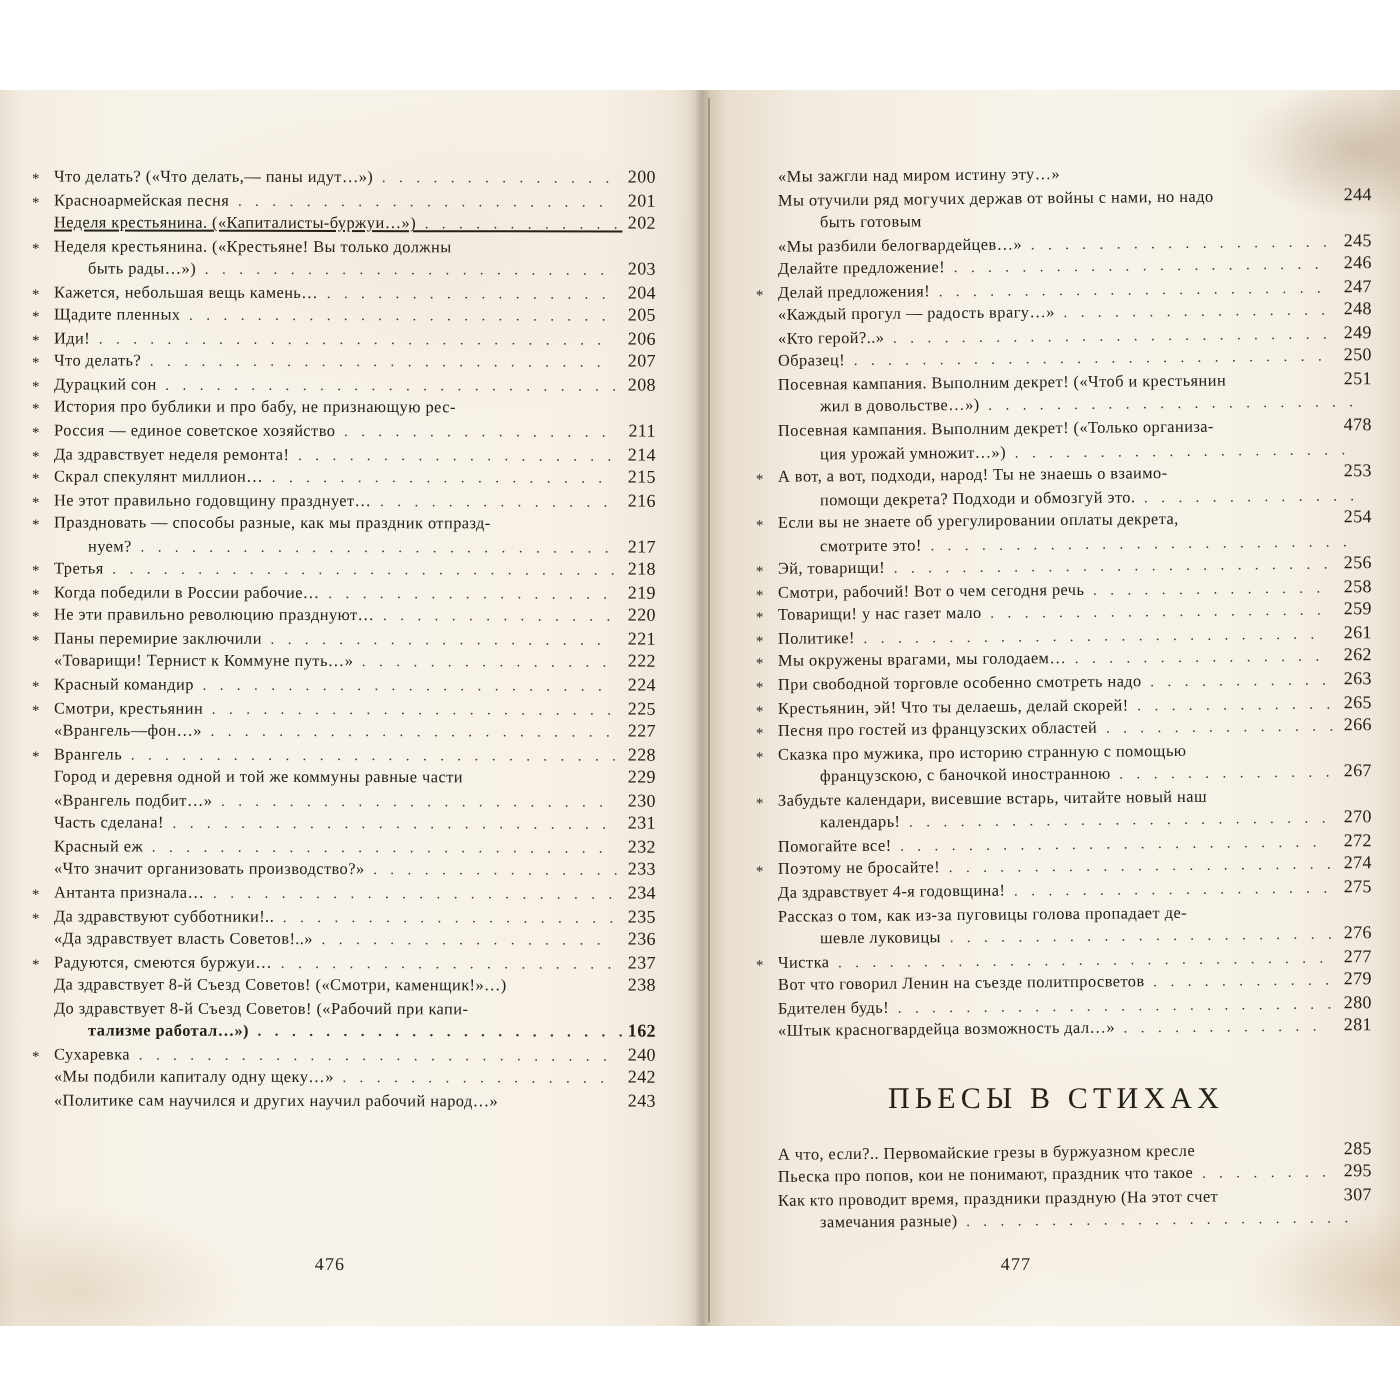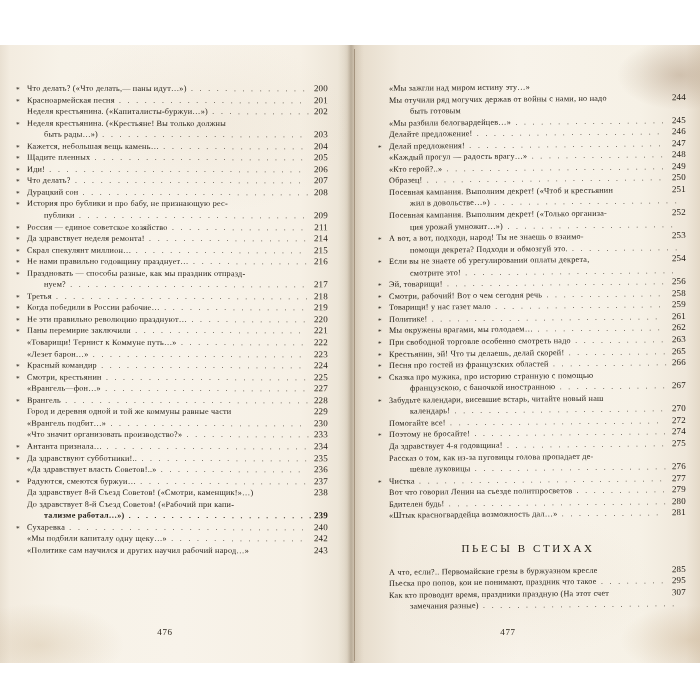--- a/index.html
+++ b/index.html
@@ -128,21 +128,21 @@
     padding-left: 30px;
   }
   .entry.cont-r {
     padding-left: 34px;
   }
   
   .pg-first .pg { top: 0; }
 
   .section-head {
     text-align: center;
-    font-size: 11px;
+    font-size: 15px;
     letter-spacing: 2.6px;
     margin: 20px 0 13px 0;
     padding-right: 6px;
     color: #241f17;
   }
   .folio {
     position: absolute;
     bottom: 26px;
     left: 0; right: 0;
     text-align: center;
@@ -160,77 +160,77 @@
 <body>
 
 <div id="root">
 
   <div id="spread">
 
     <div class="page left">
       <div class="toc" id="left-toc">
           <div class="entry pg-first" style="transform: rotate(0.12deg);"><span class="star">*</span><span class="title">Что делать? («Что делать,— паны идут…»)</span><span class="dots"> . . . . . . . . . . . . . . </span><span class="pg">200</span></div>
           <div class="entry pg-first" style="transform: rotate(0.12deg);"><span class="star">*</span><span class="title">Красноармейская песня</span><span class="dots"> . . . . . . . . . . . . . . . . . . . . . . </span><span class="pg">201</span></div>
-          <div class="entry pg-first" style="transform: rotate(0.12deg);"><span class="title">Неделя крестьянина. («Капиталисты-буржуи…»)</span><span class="dots"> . . . . . . . . . . . . </span><span class="pg">202</span></div>
+          <div class="entry pg-first" style="transform: rotate(0.12deg); text-decoration: underline;"><span class="title">Неделя крестьянина. («Капиталисты-буржуи…»)</span><span class="dots"> . . . . . . . . . . . . </span><span class="pg">202</span></div>
           <div class="entry pg-second" style="transform: rotate(0.12deg);"><span class="star">*</span><span class="title">Неделя крестьянина. («Крестьяне! Вы только должны</span></div>
           <div class="entry cont" style="transform: rotate(0.12deg);"><span class="title">быть рады…»)</span><span class="dots"> . . . . . . . . . . . . . . . . . . . . . . . . </span><span class="pg">203</span></div>
           <div class="entry pg-first" style="transform: rotate(0.12deg);"><span class="star">*</span><span class="title">Кажется, небольшая вещь камень…</span><span class="dots"> . . . . . . . . . . . . . . . . . </span><span class="pg">204</span></div>
           <div class="entry pg-first" style="transform: rotate(0.12deg);"><span class="star">*</span><span class="title">Щадите пленных</span><span class="dots"> . . . . . . . . . . . . . . . . . . . . . . . . . </span><span class="pg">205</span></div>
           <div class="entry pg-first" style="transform: rotate(0.12deg);"><span class="star">*</span><span class="title">Иди!</span><span class="dots"> . . . . . . . . . . . . . . . . . . . . . . . . . . . . . . </span><span class="pg">206</span></div>
           <div class="entry pg-first" style="transform: rotate(0.12deg);"><span class="star">*</span><span class="title">Что делать?</span><span class="dots"> . . . . . . . . . . . . . . . . . . . . . . . . . . . </span><span class="pg">207</span></div>
           <div class="entry pg-first" style="transform: rotate(0.12deg);"><span class="star">*</span><span class="title">Дурацкий сон</span><span class="dots"> . . . . . . . . . . . . . . . . . . . . . . . . . . . </span><span class="pg">208</span></div>
           <div class="entry pg-second" style="transform: rotate(0.12deg);"><span class="star">*</span><span class="title">История про бублики и про бабу, не признающую рес-</span></div>
-          <div class="entry cont" style="transform: rotate(0.12deg);"><span class="title">публики</span><span class="dots"> . . . . . . . . . . . . . . . . . . . . . . . . . . . </span><span class="pg">209</span></div>
           <div class="entry pg-first" style="transform: rotate(0.12deg);"><span class="star">*</span><span class="title">Россия — единое советское хозяйство</span><span class="dots"> . . . . . . . . . . . . . . . . </span><span class="pg">211</span></div>
           <div class="entry pg-first" style="transform: rotate(0.12deg);"><span class="star">*</span><span class="title">Да здравствует неделя ремонта!</span><span class="dots"> . . . . . . . . . . . . . . . . . . . </span><span class="pg">214</span></div>
           <div class="entry pg-first" style="transform: rotate(0.12deg);"><span class="star">*</span><span class="title">Скрал спекулянт миллион…</span><span class="dots"> . . . . . . . . . . . . . . . . . . . . </span><span class="pg">215</span></div>
-          <div class="entry pg-first" style="transform: rotate(0.12deg);"><span class="star">*</span><span class="title">Не нами правильно годовщину празднует…</span><span class="dots"> . . . . . . . . . . . . . . </span><span class="pg">216</span></div>
+          <div class="entry pg-first" style="transform: rotate(0.12deg);"><span class="star">*</span><span class="title">Не этот правильно годовщину празднует…</span><span class="dots"> . . . . . . . . . . . . . . </span><span class="pg">216</span></div>
           <div class="entry pg-second" style="transform: rotate(0.12deg);"><span class="star">*</span><span class="title">Праздновать — способы разные, как мы праздник отпразд-</span></div>
           <div class="entry cont" style="transform: rotate(0.12deg);"><span class="title">нуем?</span><span class="dots"> . . . . . . . . . . . . . . . . . . . . . . . . . . . . </span><span class="pg">217</span></div>
           <div class="entry pg-first" style="transform: rotate(0.12deg);"><span class="star">*</span><span class="title">Третья</span><span class="dots"> . . . . . . . . . . . . . . . . . . . . . . . . . . . . . . </span><span class="pg">218</span></div>
           <div class="entry pg-first" style="transform: rotate(0.12deg);"><span class="star">*</span><span class="title">Когда победили в России рабочие…</span><span class="dots"> . . . . . . . . . . . . . . . . . </span><span class="pg">219</span></div>
           <div class="entry pg-first" style="transform: rotate(0.12deg);"><span class="star">*</span><span class="title">Не эти правильно революцию празднуют…</span><span class="dots"> . . . . . . . . . . . . . . </span><span class="pg">220</span></div>
           <div class="entry pg-first" style="transform: rotate(0.12deg);"><span class="star">*</span><span class="title">Паны перемирие заключили</span><span class="dots"> . . . . . . . . . . . . . . . . . . . . </span><span class="pg">221</span></div>
           <div class="entry pg-first" style="transform: rotate(0.12deg);"><span class="title">«Товарищи! Тернист к Коммуне путь…»</span><span class="dots"> . . . . . . . . . . . . . . . </span><span class="pg">222</span></div>
-          <div class="entry pg-first" style="transform: rotate(0.12deg);"><span class="title">«Лезет барон…»</span><span class="dots"> . . . . . . . . . . . . . . . . . . . . . . . . . </span><span class="pg">223</span></div>
           <div class="entry pg-first" style="transform: rotate(0.12deg);"><span class="star">*</span><span class="title">Красный командир</span><span class="dots"> . . . . . . . . . . . . . . . . . . . . . . . . </span><span class="pg">224</span></div>
           <div class="entry pg-first" style="transform: rotate(0.12deg);"><span class="star">*</span><span class="title">Смотри, крестьянин</span><span class="dots"> . . . . . . . . . . . . . . . . . . . . . . . . </span><span class="pg">225</span></div>
           <div class="entry pg-first" style="transform: rotate(0.12deg);"><span class="title">«Врангель—фон…»</span><span class="dots"> . . . . . . . . . . . . . . . . . . . . . . . . </span><span class="pg">227</span></div>
           <div class="entry pg-first" style="transform: rotate(0.12deg);"><span class="star">*</span><span class="title">Врангель</span><span class="dots"> . . . . . . . . . . . . . . . . . . . . . . . . . . . . . </span><span class="pg">228</span></div>
           <div class="entry pg-first" style="transform: rotate(0.12deg);"><span class="title">Город и деревня одной и той же коммуны равные части</span><span class="pg">229</span></div>
           <div class="entry pg-first" style="transform: rotate(0.12deg);"><span class="title">«Врангель подбит…»</span><span class="dots"> . . . . . . . . . . . . . . . . . . . . . . . </span><span class="pg">230</span></div>
+          <div class="entry pg-first" style="transform: rotate(0.12deg);"><span class="title">Часть сделана!</span><span class="dots"> . . . . . . . . . . . . . . . . . . . . . . . . . . </span><span class="pg">231</span></div>
+          <div class="entry pg-first" style="transform: rotate(0.12deg);"><span class="title">Красный еж</span><span class="dots"> . . . . . . . . . . . . . . . . . . . . . . . . . . . </span><span class="pg">232</span></div>
           <div class="entry pg-first" style="transform: rotate(0.12deg);"><span class="title">«Что значит организовать производство?»</span><span class="dots"> . . . . . . . . . . . . . . . </span><span class="pg">233</span></div>
           <div class="entry pg-first" style="transform: rotate(0.12deg);"><span class="star">*</span><span class="title">Антанта признала…</span><span class="dots"> . . . . . . . . . . . . . . . . . . . . . . . . </span><span class="pg">234</span></div>
           <div class="entry pg-first" style="transform: rotate(0.12deg);"><span class="star">*</span><span class="title">Да здравствуют субботники!..</span><span class="dots"> . . . . . . . . . . . . . . . . . . . . </span><span class="pg">235</span></div>
           <div class="entry pg-first" style="transform: rotate(0.12deg);"><span class="title">«Да здравствует власть Советов!..»</span><span class="dots"> . . . . . . . . . . . . . . . . . </span><span class="pg">236</span></div>
           <div class="entry pg-first" style="transform: rotate(0.12deg);"><span class="star">*</span><span class="title">Радуются, смеются буржуи…</span><span class="dots"> . . . . . . . . . . . . . . . . . . . . </span><span class="pg">237</span></div>
           <div class="entry pg-first" style="transform: rotate(0.12deg);"><span class="title">Да здравствует 8-й Съезд Советов! («Смотри, каменщик!»…)</span><span class="pg">238</span></div>
           <div class="entry pg-second" style="transform: rotate(0.12deg);"><span class="title">До здравствует 8-й Съезд Советов! («Рабочий при капи-</span></div>
-          <div class="entry cont" style="transform: rotate(0.12deg); font-weight: bold;"><span class="title">тализме работал…»)</span><span class="dots"> . . . . . . . . . . . . . . . . . . . . . . </span><span class="pg">239</span></div>
+          <div class="entry cont" style="transform: rotate(0.12deg); font-weight: bold;"><span class="title">тализме работал…»)</span><span class="dots"> . . . . . . . . . . . . . . . . . . . . . . </span><span class="pg">162</span></div>
           <div class="entry pg-first" style="transform: rotate(0.12deg);"><span class="star">*</span><span class="title">Сухаревка</span><span class="dots"> . . . . . . . . . . . . . . . . . . . . . . . . . . . . </span><span class="pg">240</span></div>
           <div class="entry pg-first" style="transform: rotate(0.12deg);"><span class="title">«Мы подбили капиталу одну щеку…»</span><span class="dots"> . . . . . . . . . . . . . . . . </span><span class="pg">242</span></div>
           <div class="entry pg-first" style="transform: rotate(0.12deg);"><span class="title">«Политике сам научился и других научил рабочий народ…»</span><span class="pg">243</span></div>
         </div>
       <div class="folio">476</div>
     </div>
 
     <div class="page right">
       <div class="toc" id="right-toc">
           <div class="entry pg-first" style="transform: rotate(-0.55deg);"><span class="title">«Мы зажгли над миром истину эту…»</span></div>
           <div class="entry pg-first" style="transform: rotate(-0.55deg);"><span class="title">Мы отучили ряд могучих держав от войны с нами, но надо</span><span class="pg">244</span></div>
           <div class="entry cont-r" style="transform: rotate(-0.55deg);"><span class="title">быть готовым</span></div>
           <div class="entry pg-first" style="transform: rotate(-0.55deg);"><span class="title">«Мы разбили белогвардейцев…»</span><span class="dots"> . . . . . . . . . . . . . . . . . . </span><span class="pg">245</span></div>
           <div class="entry pg-first" style="transform: rotate(-0.55deg);"><span class="title">Делайте предложение!</span><span class="dots"> . . . . . . . . . . . . . . . . . . . . . . </span><span class="pg">246</span></div>
           <div class="entry pg-first" style="transform: rotate(-0.55deg);"><span class="star">*</span><span class="title">Делай предложения!</span><span class="dots"> . . . . . . . . . . . . . . . . . . . . . . . </span><span class="pg">247</span></div>
           <div class="entry pg-first" style="transform: rotate(-0.55deg);"><span class="title">«Каждый прогул — радость врагу…»</span><span class="dots"> . . . . . . . . . . . . . . . . </span><span class="pg">248</span></div>
           <div class="entry pg-first" style="transform: rotate(-0.55deg);"><span class="title">«Кто герой?..»</span><span class="dots"> . . . . . . . . . . . . . . . . . . . . . . . . . . </span><span class="pg">249</span></div>
           <div class="entry pg-first" style="transform: rotate(-0.55deg);"><span class="title">Образец!</span><span class="dots"> . . . . . . . . . . . . . . . . . . . . . . . . . . . . </span><span class="pg">250</span></div>
           <div class="entry pg-first" style="transform: rotate(-0.55deg);"><span class="title">Посевная кампания. Выполним декрет! («Чтоб и крестьянин</span><span class="pg">251</span></div>
           <div class="entry cont-r" style="transform: rotate(-0.55deg);"><span class="title">жил в довольстве…»)</span><span class="dots"> . . . . . . . . . . . . . . . . . . . . . . </span></div>
-          <div class="entry pg-first" style="transform: rotate(-0.55deg);"><span class="title">Посевная кампания. Выполним декрет! («Только организа-</span><span class="pg">252</span></div>
+          <div class="entry pg-first" style="transform: rotate(-0.55deg);"><span class="title">Посевная кампания. Выполним декрет! («Только организа-</span><span class="pg">478</span></div>
           <div class="entry cont-r" style="transform: rotate(-0.55deg);"><span class="title">ция урожай умножит…»)</span><span class="dots"> . . . . . . . . . . . . . . . . . . . . </span></div>
           <div class="entry pg-first" style="transform: rotate(-0.55deg);"><span class="star">*</span><span class="title">А вот, а вот, подходи, народ! Ты не знаешь о взаимо-</span><span class="pg">253</span></div>
           <div class="entry cont-r" style="transform: rotate(-0.55deg);"><span class="title">помощи декрета? Подходи и обмозгуй это.</span><span class="dots"> . . . . . . . . . . . . . </span></div>
           <div class="entry pg-first" style="transform: rotate(-0.55deg);"><span class="star">*</span><span class="title">Если вы не знаете об урегулировании оплаты декрета,</span><span class="pg">254</span></div>
           <div class="entry cont-r" style="transform: rotate(-0.55deg);"><span class="title">смотрите это!</span><span class="dots"> . . . . . . . . . . . . . . . . . . . . . . . . . </span></div>
           <div class="entry pg-first" style="transform: rotate(-0.55deg);"><span class="star">*</span><span class="title">Эй, товарищи!</span><span class="dots"> . . . . . . . . . . . . . . . . . . . . . . . . . . </span><span class="pg">256</span></div>
           <div class="entry pg-first" style="transform: rotate(-0.55deg);"><span class="star">*</span><span class="title">Смотри, рабочий! Вот о чем сегодня речь</span><span class="dots"> . . . . . . . . . . . . . . </span><span class="pg">258</span></div>
           <div class="entry pg-first" style="transform: rotate(-0.55deg);"><span class="star">*</span><span class="title">Товарищи! у нас газет мало</span><span class="dots"> . . . . . . . . . . . . . . . . . . . . </span><span class="pg">259</span></div>
           <div class="entry pg-first" style="transform: rotate(-0.55deg);"><span class="star">*</span><span class="title">Политике!</span><span class="dots"> . . . . . . . . . . . . . . . . . . . . . . . . . . . </span><span class="pg">261</span></div>
           <div class="entry pg-first" style="transform: rotate(-0.55deg);"><span class="star">*</span><span class="title">Мы окружены врагами, мы голодаем…</span><span class="dots"> . . . . . . . . . . . . . . . </span><span class="pg">262</span></div>

